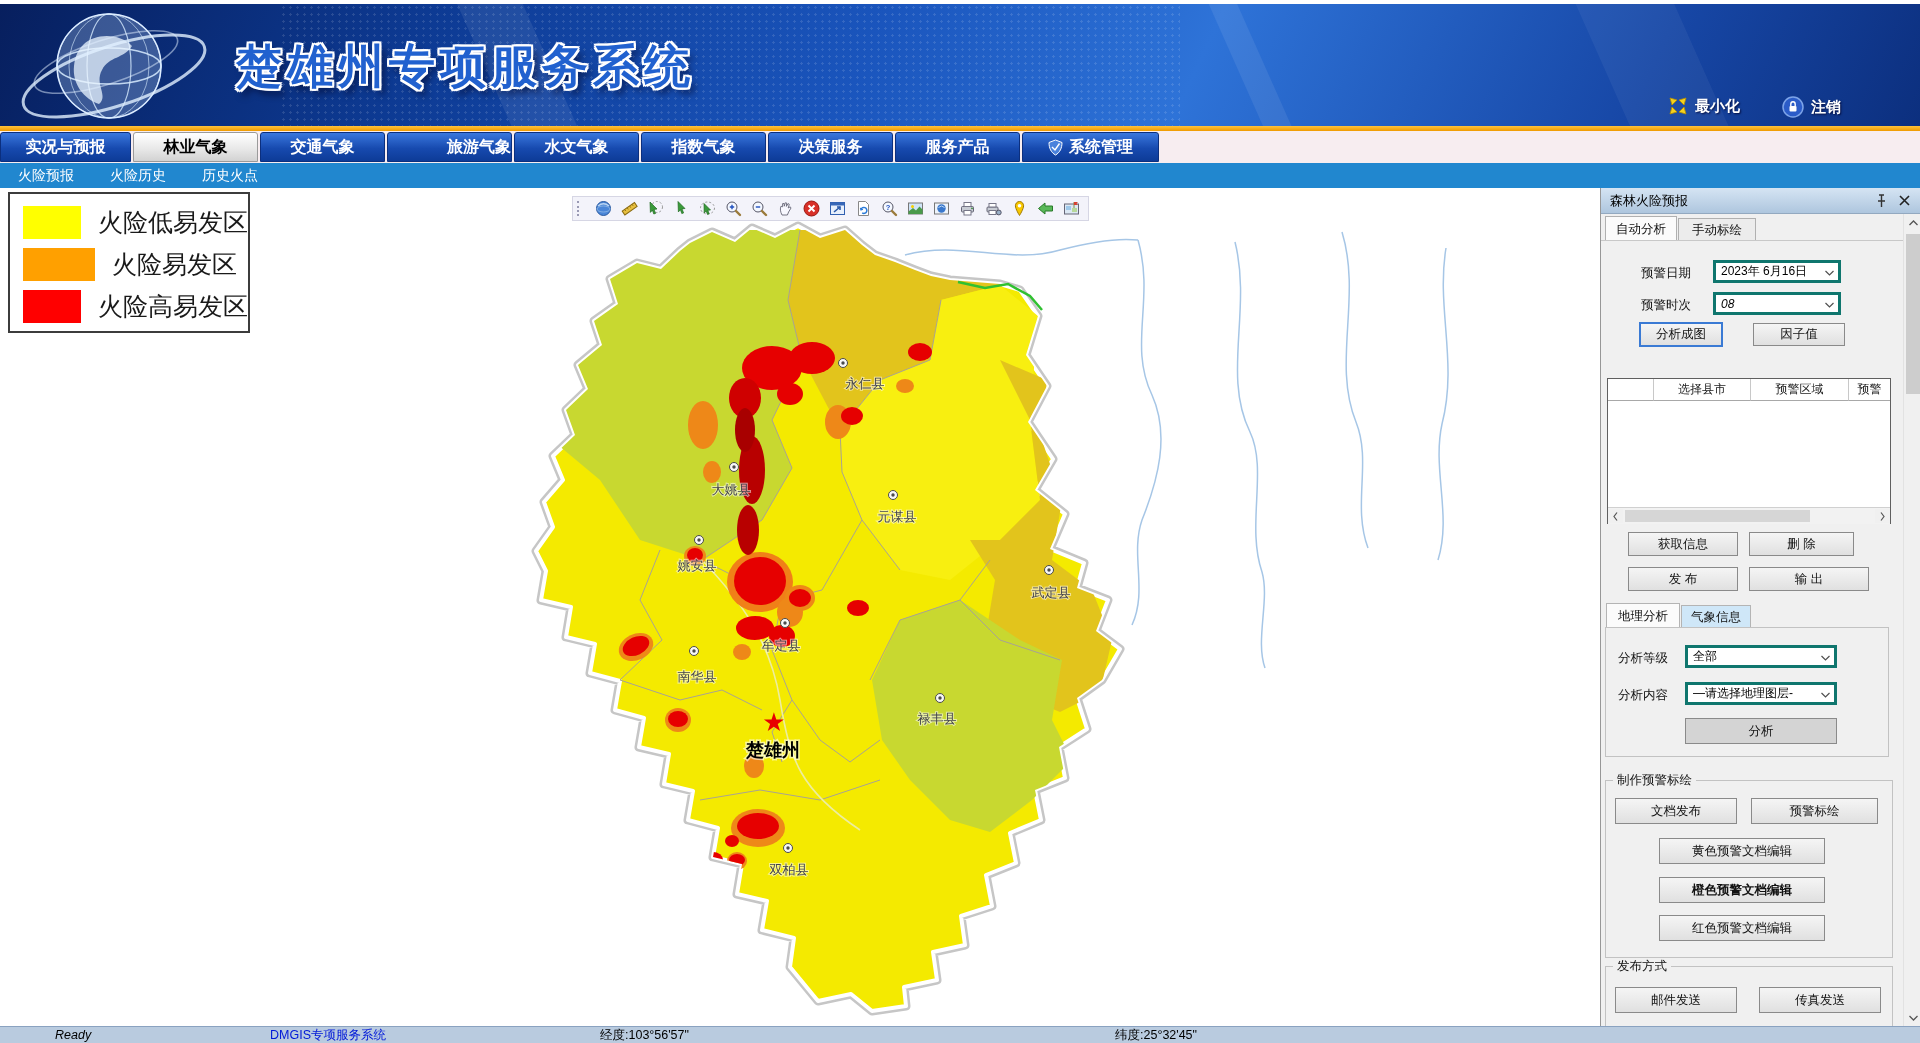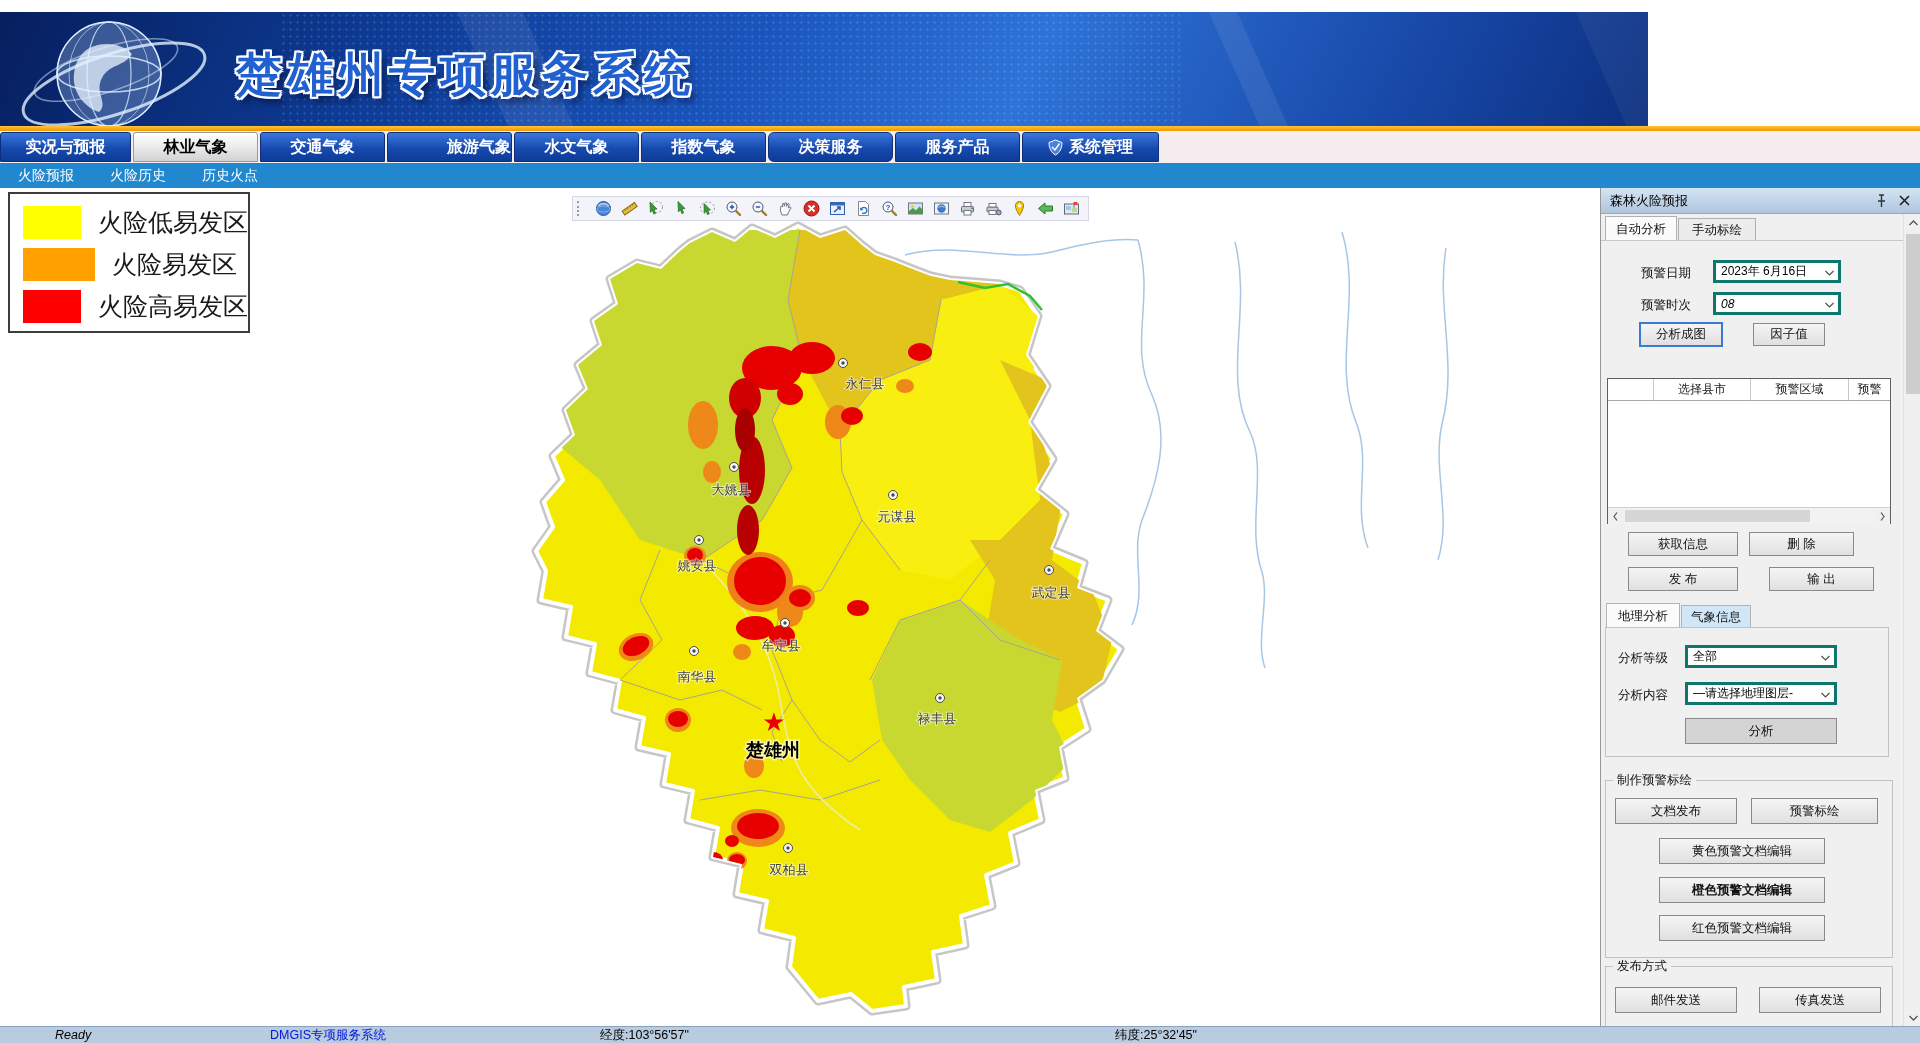--- a/index.html
+++ b/index.html
@@ -1,19 +1,19 @@
 <!DOCTYPE html>
 <html><head>
 <meta charset="utf-8">
 <style>
   html,body{margin:0;padding:0;width:1920px;height:1043px;overflow:hidden;
     font-family:"Liberation Sans",sans-serif;background:#fff;position:relative;}
   .abs{position:absolute;}
   
-  #header{left:0;top:12px;width:1648px;height:126px;z-index:8;
+  #header{left:0;top:4px;width:1920px;height:126px;z-index:8;
     background:linear-gradient(115deg,#071f5e 0%,#0d3a93 22%,#1a55bd 45%,#2e73d8 62%,#1747a6 85%,#0c2f7e 100%);overflow:hidden;}
   #header .streak{position:absolute;background:rgba(255,255,255,.08);transform:rotate(-24deg);}
   #header .dots{position:absolute;left:280px;top:0;width:900px;height:126px;opacity:.35;
     background-image:radial-gradient(rgba(255,255,255,.35) 1px,transparent 1.3px);background-size:7px 7px;}
   #app-title{left:236px;top:32px;font-size:46px;font-weight:800;letter-spacing:5px;color:#2161cf;
     text-shadow:-2px -2px 0 #fff,2px -2px 0 #fff,-2px 2px 0 #fff,2px 2px 0 #fff,0 -2px 0 #fff,0 2px 0 #fff,-2px 0 0 #fff,2px 0 0 #fff,5px 6px 7px rgba(0,0,30,.6);
     white-space:nowrap;z-index:9;}
   .hdr-btn{display:flex;align-items:center;gap:7px;color:#fff;font-size:15px;font-weight:bold;
     text-shadow:1px 1px 2px rgba(0,0,40,.8);z-index:9;cursor:pointer;}
   #orange-bar{left:0;top:126px;width:1920px;height:5px;background:linear-gradient(#ffc23a,#ef9a00);z-index:8;}
@@ -249,21 +249,21 @@
     </div>
   <div class="mtab" style="width:125px;justify-content:flex-end;">
       <span>旅游气象</span>
     </div>
   <div class="mtab" style="width:125px;">
       <span>水文气象</span>
     </div>
   <div class="mtab" style="width:125px;">
       <span>指数气象</span>
     </div>
-  <div class="mtab" style="width:125px;border-radius:6px;">
+  <div class="mtab" style="width:125px;">
       <span>决策服务</span>
     </div>
   <div class="mtab" style="width:125px;">
       <span>服务产品</span>
     </div>
   <div class="mtab" style="width:137px;">
     <svg width="15" height="17" viewBox="0 0 15 17">
       <path d="M7.5,1 L14,3.5 C14,9 12,13.5 7.5,16 C3,13.5 1,9 1,3.5 Z" fill="#4a82dc" stroke="#fff" stroke-width="1"></path>
       <path d="M4,8 L7,11 L11.5,4.5" fill="none" stroke="#fff" stroke-width="1.4"></path>
     </svg>
@@ -462,21 +462,21 @@
       </svg>
   </div>
   <span class="plabel" style="left:40px;top:109px;">预警时次</span>
   <div class="combo" style="left:112px;top:104px;width:128px;height:23px;font-style:italic;">
     <span>08</span>
     <svg class="chev" width="9" height="6" viewBox="0 0 9 6">
         <path d="M0.5,1 L4.5,5 L8.5,1" fill="none" stroke="#505050" stroke-width="1.2"></path>
       </svg>
   </div>
   <div class="wbtn" style="left:38px;top:134px;width:84px;height:25px;border:2px solid #3a7ad4;">分析成图</div>
-  <div class="wbtn" style="left:152px;top:135px;width:72px;height:23px;">因子值</div>
+  <div class="wbtn" style="left:152px;top:135px;width:92px;height:23px;">因子值</div>
 
   <div id="ptable">
     <div class="hd" style="left:0;width:46px;"></div>
     <div class="hd" style="left:46px;width:97px;">选择县市</div>
     <div class="hd" style="left:143px;width:98px;">预警区域</div>
     <div class="hd" style="left:241px;width:41px;border-right:none;">预警</div>
     <div class="abs" style="left:0;top:128px;width:282px;height:16px;background:#f2f2f2;border-top:1px solid #d0d0d0;">
       <div class="sb-btn" style="left:0;top:1px;width:15px;height:14px;">
         <svg width="5" height="9" viewBox="0 0 5 9">
             <path d="M4,0.5 L1,4.5 L4,8.5" fill="none" stroke="#555" stroke-width="1.2"></path>
@@ -487,21 +487,21 @@
         <svg width="5" height="9" viewBox="0 0 5 9">
             <path d="M1,0.5 L4,4.5 L1,8.5" fill="none" stroke="#555" stroke-width="1.2"></path>
           </svg>
       </div>
     </div>
   </div>
 
   <div class="wbtn" style="left:27px;top:344px;width:110px;height:24px;">获取信息</div>
   <div class="wbtn" style="left:148px;top:344px;width:105px;height:24px;">删 除</div>
   <div class="wbtn" style="left:27px;top:379px;width:110px;height:24px;">发 布</div>
-  <div class="wbtn" style="left:148px;top:379px;width:105px;height:24px;margin-left:20px;">输 出</div>
+  <div class="wbtn" style="left:148px;top:379px;width:120px;height:24px;">输 出</div>
 
   <div class="ptab" style="left:5px;top:415px;width:74px;height:24px;line-height:24px;background:#fbfbfb;border:1px solid #b4b4b4;border-bottom:none;z-index:2;">地理分析</div>
   <div class="ptab" style="left:80px;top:417px;width:70px;height:22px;line-height:22px;background:#cfe7f8;border:1px solid #b4b4b4;border-bottom:none;">气象信息</div>
   <div class="gbox" style="left:4px;top:439px;width:284px;height:130px;"></div>
   <span class="plabel" style="left:17px;top:462px;">分析等级</span>
   <div class="combo" style="left:84px;top:457px;width:152px;height:23px;align-items:flex-end;">
     <span>全部</span>
     <svg class="chev" width="9" height="6" viewBox="0 0 9 6">
         <path d="M0.5,1 L4.5,5 L8.5,1" fill="none" stroke="#505050" stroke-width="1.2"></path>
       </svg>

